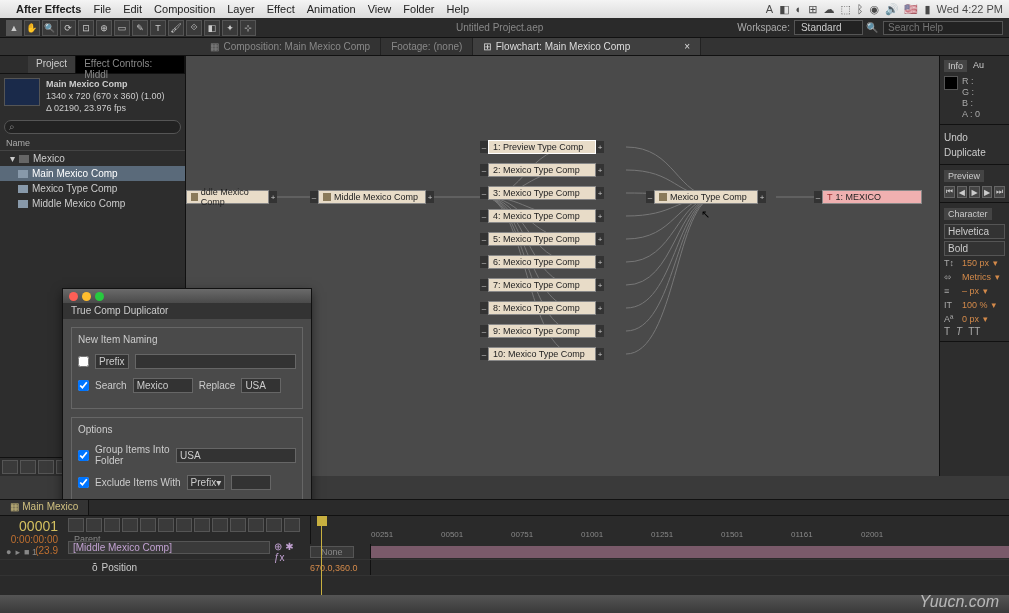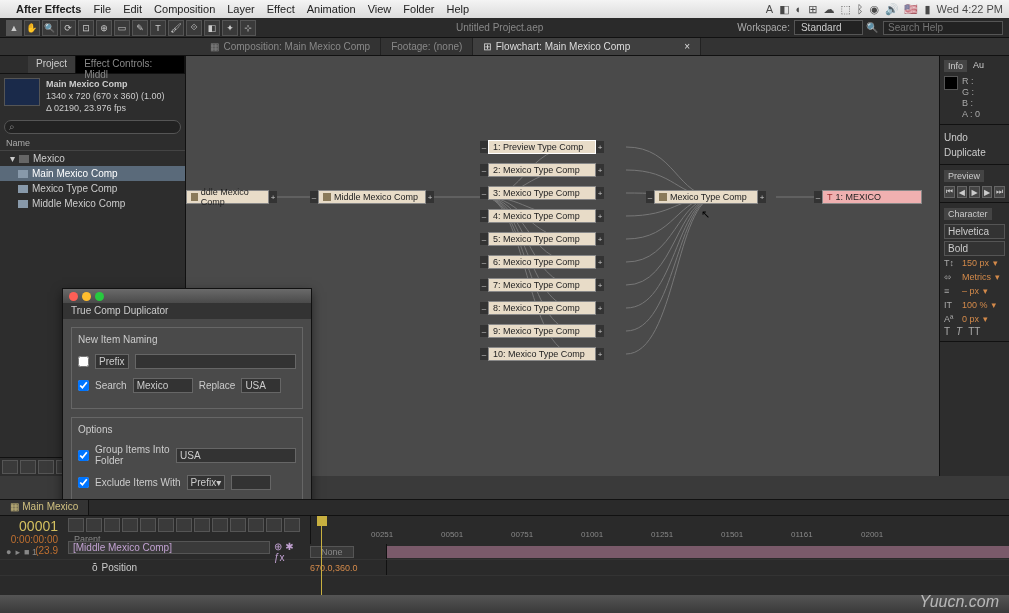--- a/index.html
+++ b/index.html
@@ -101,21 +101,21 @@
 .tl-tool { width:16px;height:14px;background:#3a3a3a;border:1px solid #555; }
 .ruler { flex:1; position:relative; border-left:1px solid #111; }
 .tick { position:absolute; top:14px; font-size:8px; color:#888; }
 .cti { position:absolute; left:6px; top:0; width:10px; height:10px; background:#c8b040; }
 .cti-line { position:absolute; left:10px; top:10px; width:1px; height:80px; background:#c8b040; }
 .tl-rows { flex:1; }
 .tl-row { height:16px; display:flex; align-items:center; border-bottom:1px solid #333; }
 .tl-row .idx { width:62px; padding:0 6px; display:flex; gap:4px; font-size:9px; color:#888; }
 .tl-row .src { width:248px; padding:0 6px; display:flex; align-items:flex-start; gap:4px; font-size:10px; color:#c0a0d0; }
 .srcbox { background:#3a3a3a; border:1px solid #555; padding:0 4px; flex:1; }
-.tl-row .mode { width:76px; font-size:9px; color:#888; }
+.tl-row .mode { width:60px; font-size:9px; color:#888; }
 .tl-row .bar { flex:1; border-left:1px solid #111; position:relative; height:100%; }
 .clip { position:absolute; left:0; top:2px; right:0; height:12px; background:#7a5a6a; }
 
 
 .bbar { position:absolute; left:0; right:0; bottom:0; height:18px; background:linear-gradient(#555,#3a3a3a); }
 .watermark { position:absolute; right:10px; bottom:2px; color:rgba(255,255,255,.6); font-size:16px; font-style:italic; }
 </style>
 </head>
 <body>
 

